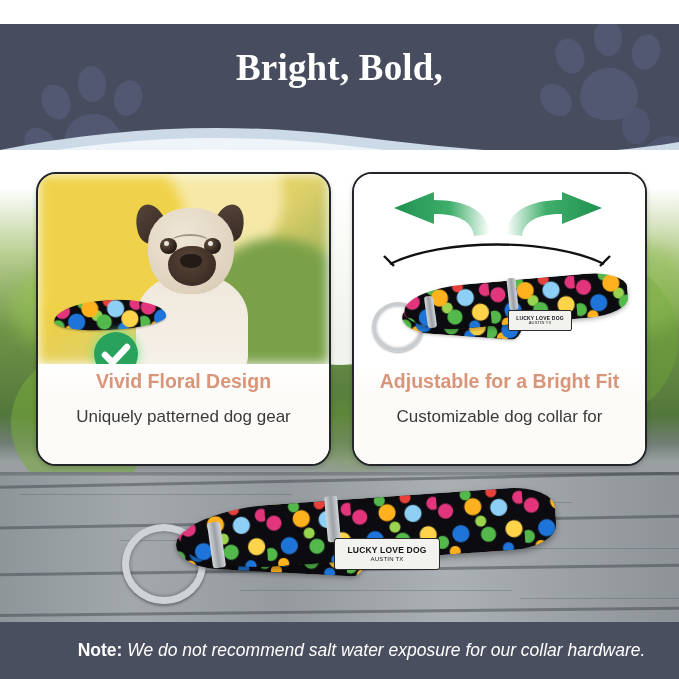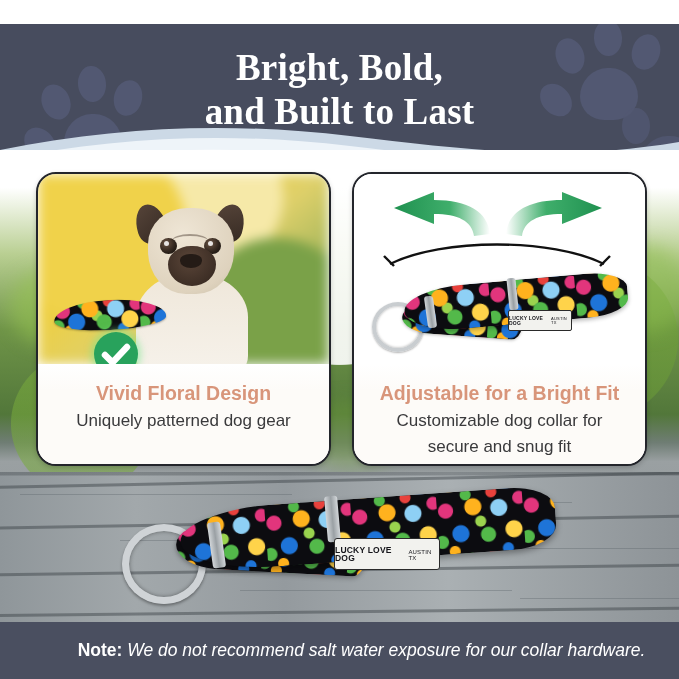--- a/index.html
+++ b/index.html
@@ -133,27 +133,27 @@
     background: linear-gradient(to bottom, rgba(255,255,255,0.78) 0%, #fdfbf8 26%, #fdfbf8 100%);
     text-align: center;
     box-sizing: border-box;
     padding-top: 4px;
   }
   .card-heading {
     color: #d8957a;
     font-size: 19.5px;
     font-weight: bold;
     line-height: 26px;
-    margin: 12px 0 1px 0;
+    margin: 0 0 1px 0;
   }
   .card-body {
     color: #3a3a3c;
     font-size: 17px;
     line-height: 22px;
-    margin: 4px;
+    margin: 12px;
     padding: 0 6px;
   }
 
   
   .pug-bg {
     position: absolute; inset: 0;
     background:
       radial-gradient(circle at 20% 30%, #f0d24a 0 90px, rgba(0,0,0,0) 91px),
       radial-gradient(circle at 82% 76%, #7aa148 0 80px, rgba(0,0,0,0) 81px),
       radial-gradient(circle at 60% 12%, #f6e9a8 0 70px, rgba(0,0,0,0) 71px),
@@ -316,21 +316,21 @@
     width: 9px; height: 32px;
     background: linear-gradient(to right, #d3d7da, #9aa0a4, #d3d7da);
     border-radius: 3px;
   }
   .tag-label {
     position: absolute;
     background: #f2f2ee;
     border: 1px solid #2a2a2a;
     border-radius: 2px;
     display: flex;
-    flex-direction: row;
+    flex-direction: column;
     align-items: center;
     justify-content: center;
     line-height: 1;
     color: #15151a;
     z-index: 3;
   }
   .tag-label .t1 { font-weight: bold; letter-spacing: .2px; }
   .tag-label .t2 { letter-spacing: .2px; }
 
   
@@ -409,21 +409,20 @@
       <div class="toe" style="left:2px; top:74px; transform:rotate(-42deg);"></div>
     </div>
 
     <div class="paw" style="left:612px; top:64px; width:120px; height:110px; opacity:.8;">
       <div class="toe" style="left:10px; top:20px;"></div>
       <div class="pad" style="left:28px; top:48px;"></div>
     </div>
 
     <div class="title">
       <div>Bright, Bold,</div>
-      <div>and Built to Last</div>
     </div>
 
     <div class="wave-wrap">
       <svg width="679" height="62" viewBox="0 0 679 62" preserveAspectRatio="none">
         <path d="M0,30 C120,6 230,2 350,16 C470,30 560,42 679,22 L679,62 L0,62 Z" fill="#ccd9e6"></path>
         <path d="M0,40 C120,16 230,12 350,26 C470,40 560,52 679,32 L679,62 L0,62 Z" fill="#eef4f9"></path>
         <path d="M0,50 C120,28 230,24 350,38 C470,52 560,60 679,44 L679,62 L0,62 Z" fill="#ffffff"></path>
       </svg>
     </div>
   </div>
@@ -520,21 +519,20 @@
         <div class="tag-label" style="left:140px; top:44px; width:62px; height:19px; font-size:5px;">
           <span class="t1">LUCKY LOVE DOG</span>
           <span class="t2" style="font-size:4px;">AUSTIN TX</span>
         </div>
       </div>
     </div>
 
     <div class="card-caption">
       <p class="card-heading">Adjustable for a Bright Fit</p>
       <p class="card-body">Customizable dog collar for</p>
-      <p class="card-body">secure and snug fit</p>
     </div>
   </div>
 
   <div class="hero-collar">
     <div class="hero-dring"></div>
     <div class="hero-strap2 floral"></div>
     <div class="hero-strap floral"></div>
     <div class="slider" style="left:92px; top:40px; width:13px; height:46px; transform:rotate(-8deg);"></div>
     <div class="slider" style="left:208px; top:14px; width:13px; height:46px; transform:rotate(-5deg);"></div>
     <div class="tag-label" style="left:216px; top:56px; width:104px; height:30px; font-size:8.5px; border-radius:3px;">

